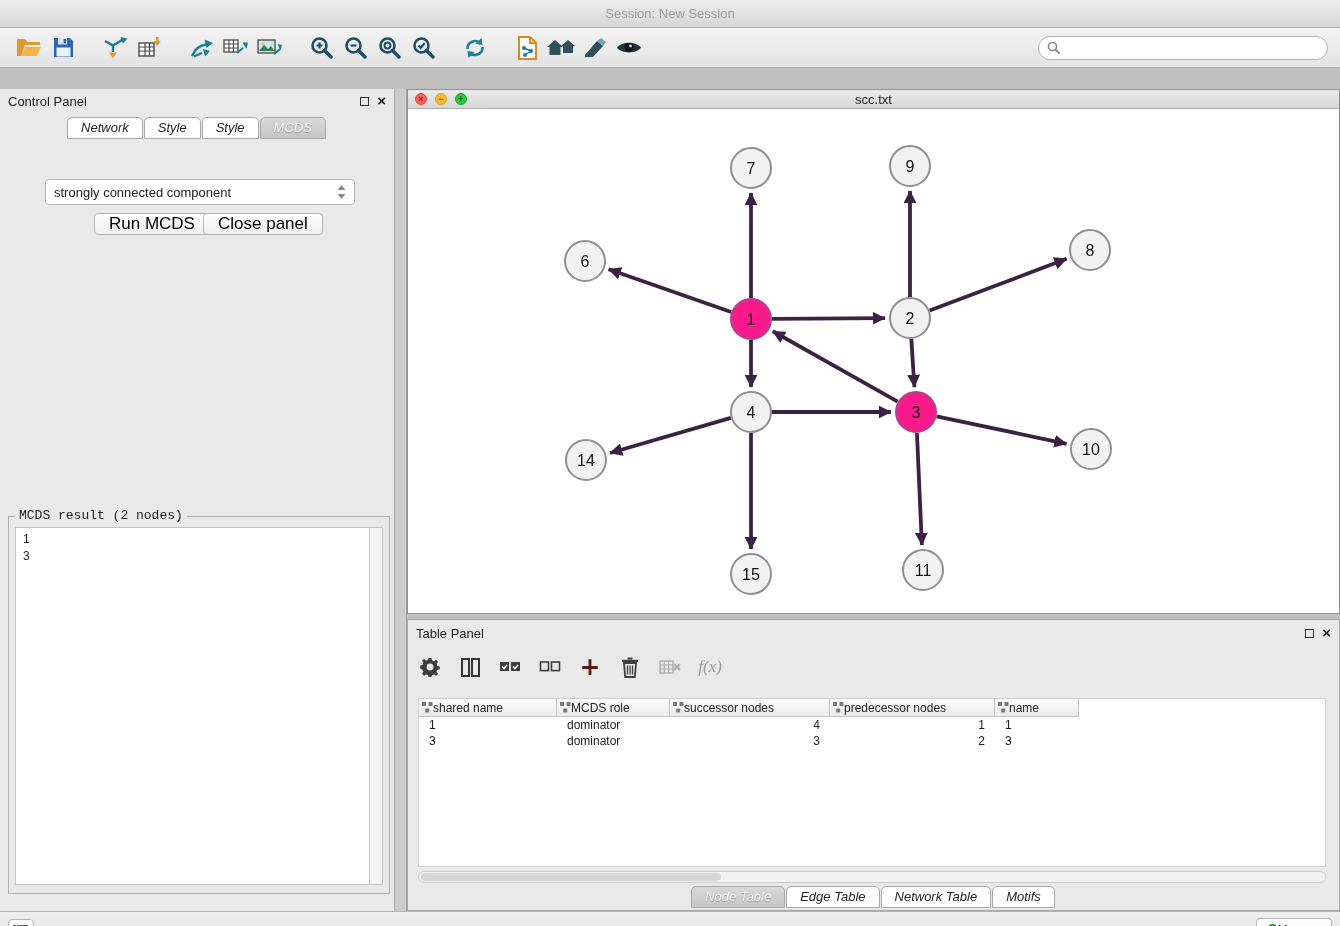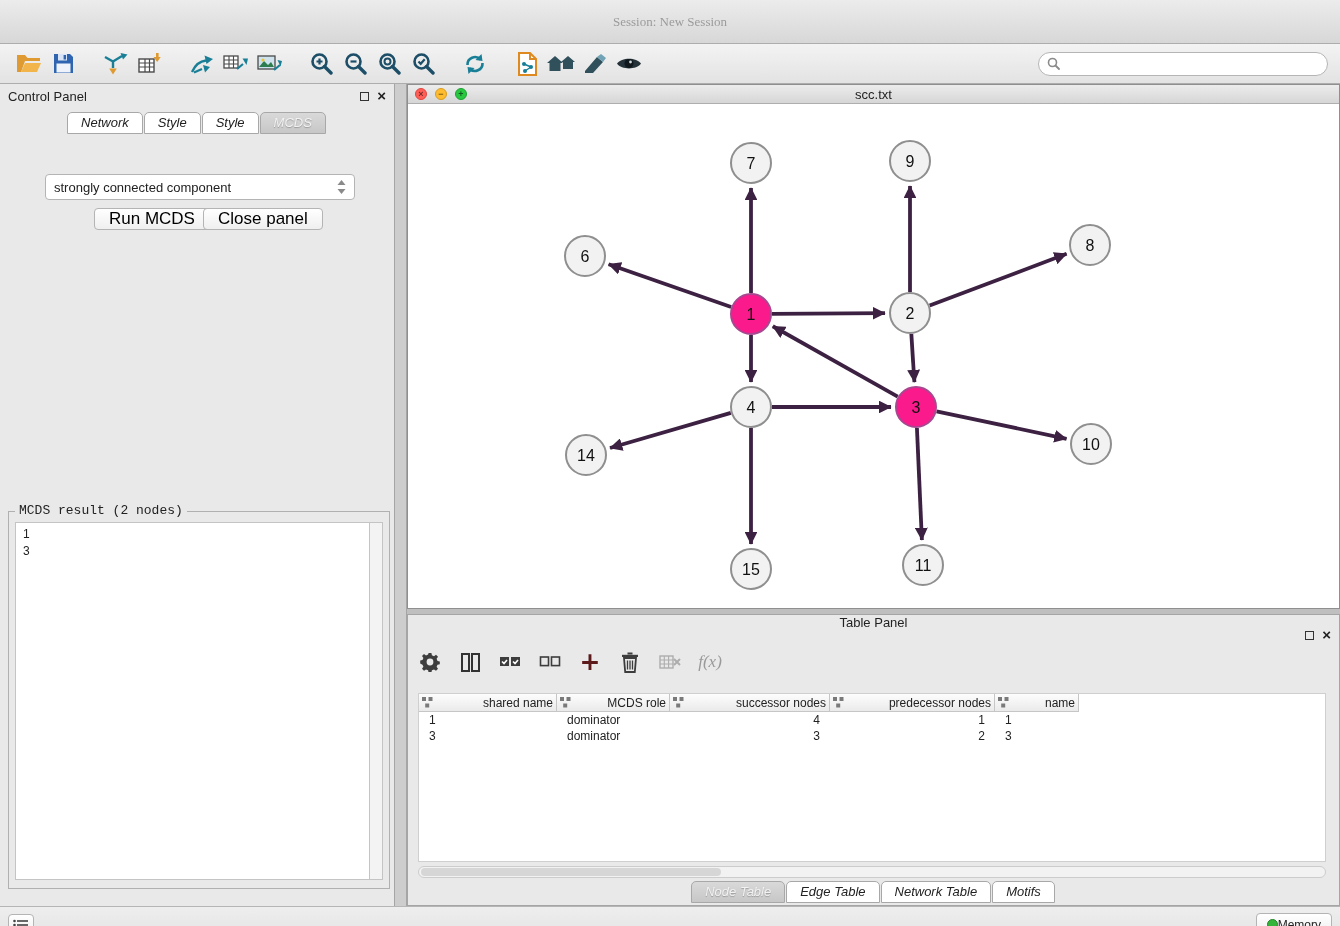--- a/index.html
+++ b/index.html
@@ -2,34 +2,34 @@
 <html><head>
 <meta charset="utf-8">
 <style>
   * { margin:0; padding:0; box-sizing:border-box; }
   html,body { width:1340px; height:926px; overflow:hidden; }
   body {
     font-family:"Liberation Sans","DejaVu Sans",sans-serif;
     font-size:13px; color:#222; background:#bfbfbf;
   }
   
-  .titlebar { height:44px; background:linear-gradient(#ececec,#d7d7d7);
+  .titlebar { height:28px; background:linear-gradient(#ececec,#d7d7d7);
     border-bottom:1px solid #adadad; display:flex; align-items:center; justify-content:center;
-    color:#9b9b9b; font-size:13px;font-family:Liberation Serif, serif; }
+    color:#9b9b9b; font-size:13px; }
   .toolbar { height:40px; background:linear-gradient(#f3f3f3,#e3e3e3);
     border-bottom:1px solid #adadad; display:flex; align-items:center; padding:0 12px; }
   .tbtn { width:34px; height:32px; display:flex; align-items:center; justify-content:center;
     border-radius:4px; cursor:default; }
   .gap { margin-left:18px; }
   .search { margin-left:auto; width:290px; height:24px; background:#fff; border:1px solid #b5b5b5;
     border-radius:12px; display:flex; align-items:center; padding:0 8px; gap:5px; }
   .search input { border:none; outline:none; flex:1; font-size:13px; background:transparent;
     font-family:"Liberation Sans",sans-serif; }
   
-  .workspace { position:relative; height:822px; background:#bfbfbf; }
+  .workspace { position:relative; height:822px; background:#bfbfbf;margin-top:21px; }
   
   .cpanel { position:absolute; left:0; top:0; width:395px; height:822px; background:#e9e9e9;
     border-right:1px solid #a5a5a5; }
   .cp-header { height:24px; display:flex; align-items:center; padding:0 8px; }
   .winbtns { margin-left:auto; display:flex; align-items:center; gap:8px; }
   .floatbtn { width:9px; height:9px; border:1.5px solid #333; display:inline-block; }
   .closebtn { font-size:15px; font-weight:bold; color:#222; line-height:10px; }
   .cp-tabs { position:absolute; top:28px; left:0; width:100%; display:flex; justify-content:center; }
   .tab { background:#fff; border:1px solid #a8a8a8; border-radius:5px 5px 0 0; padding:2px 13px 3px;
     font-size:13px; margin-right:1px; cursor:default;font-style:italic; }
@@ -64,34 +64,34 @@
   .tlights { position:absolute; left:7px; top:3px; display:flex; gap:8px; }
   .tl { width:12px; height:12px; border-radius:50%; font-size:9px; line-height:11px; text-align:center;
     color:rgba(0,0,0,.55); font-weight:bold; }
   .tl.red { background:#ff5f57; border:1px solid #e0443e; }
   .tl.yellow { background:#febc2e; border:1px solid #d89c20; }
   .tl.green { background:#28c840; border:1px solid #1da133; }
   .netsvg { position:absolute; left:0; top:19px; width:931px; height:504px; }
   
   .tablepanel { position:absolute; left:0; top:530px; width:933px; height:292px; background:#e9e9e9;
     border:1px solid #a5a5a5; }
-  .tp-header { height:26px; display:flex; align-items:center; padding:0 8px;flex-direction:column; }
+  .tp-header { height:26px; display:flex; align-items:center; padding:0 8px; }
   .tp-toolbar { position:absolute; left:10px; top:30px; height:34px; display:flex; align-items:center;
     gap:16px; }
   .ticon { display:flex; align-items:center; justify-content:center; min-width:24px; height:26px; }
   .plusbtn { font-size:25px; font-weight:bold; color:#5c1a1a; line-height:22px;
     font-family:"DejaVu Sans",sans-serif; }
   .fxlbl { font-family:"Liberation Serif","DejaVu Serif",serif; font-style:italic; color:#9a9a9a;
     font-size:17px; }
   .tablegrid { position:absolute; left:10px; top:78px; width:908px; height:169px; background:#fff;
     border:1px solid #cfcfcf; overflow:hidden; }
   .thead { display:flex; }
   .th { height:18px; display:flex; align-items:center; background:linear-gradient(#fdfdfd,#eaeaea);
     border-right:1px solid #c6c6c6; border-bottom:1px solid #c6c6c6; font-size:12px; padding:0 3px; }
-  .hlabel { flex:1; text-align:right; }
+  .hlabel { flex:1; text-align:left; }
   .tr { display:flex; height:16px; }
   .td { font-size:12px; padding:1px 10px 0; white-space:nowrap; overflow:hidden; }
   .hscroll { position:absolute; left:10px; top:251px; width:908px; height:12px; background:#f2f2f2;
     border:1px solid #cccccc; border-radius:6px; }
   .hthumb { position:absolute; left:2px; top:1px; width:300px; height:8px; background:#d6d6d6;
     border-radius:4px; }
   .tp-tabs { position:absolute; left:0; top:266px; width:100%; display:flex; justify-content:center; }
   
   .statusbar { height:36px; background:linear-gradient(#eeeeee,#e2e2e2); border-top:1px solid #b5b5b5;
     display:flex; align-items:center; justify-content:space-between; padding:0 8px; }

